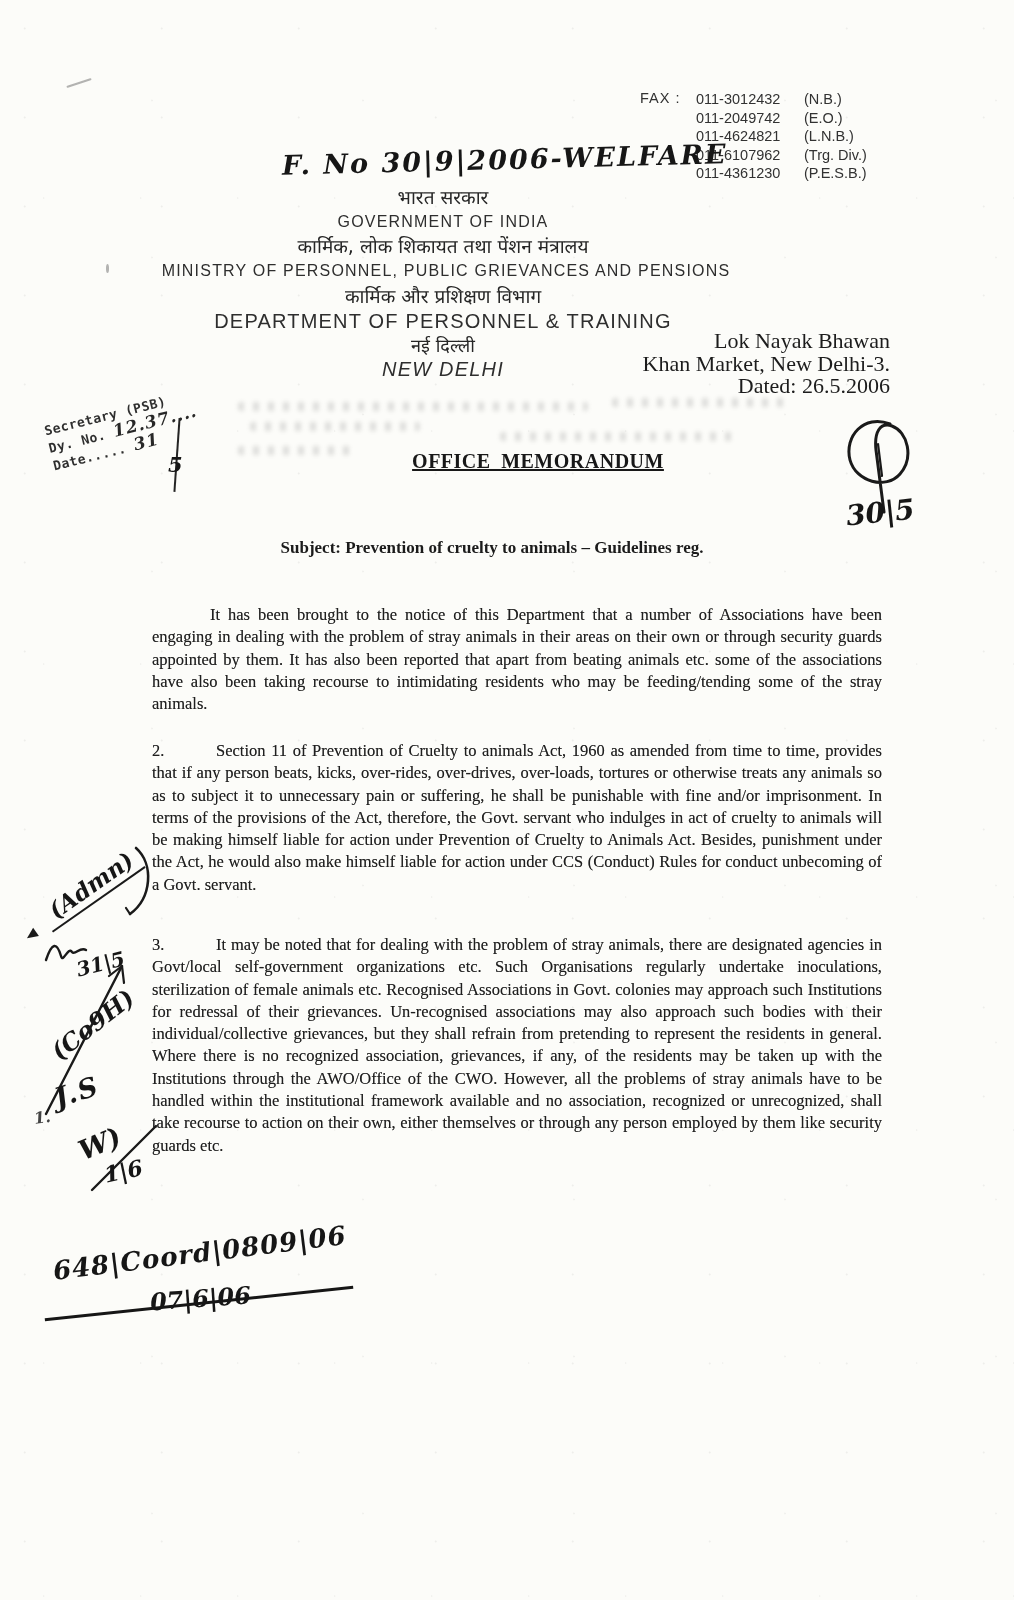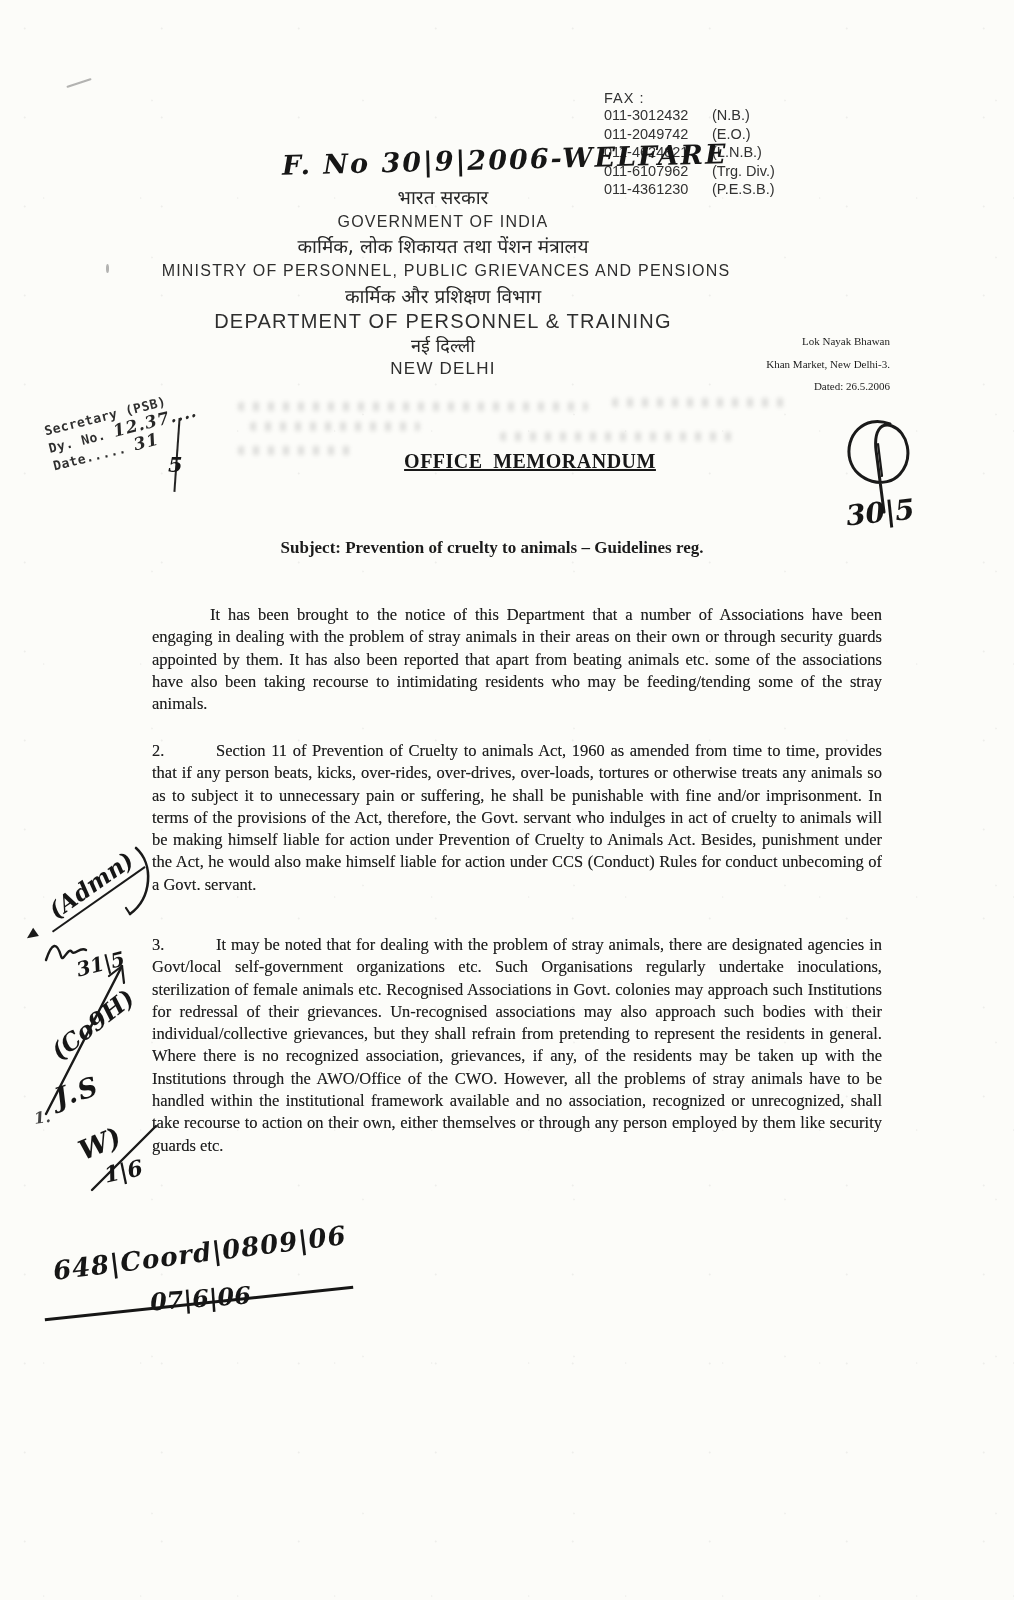--- a/index.html
+++ b/index.html
@@ -15,21 +15,21 @@
     background-image:
       radial-gradient(circle at 18% 32%, rgba(60,60,60,0.07) 0.6px, transparent 1.4px),
       radial-gradient(circle at 72% 64%, rgba(60,60,60,0.06) 0.6px, transparent 1.3px),
       radial-gradient(circle at 45% 85%, rgba(60,60,60,0.05) 0.5px, transparent 1.2px);
     background-size: 137px 89px, 211px 157px, 97px 233px;
     color:#1f1f1f;
   }
   .abs { position:absolute; }
 
   
-  .fax { left:604px; top:90px; display:flex; font-family:"Liberation Sans", sans-serif; font-size:14.5px; color:#323232;flex-direction:column; }
+  .fax { left:640px; top:90px; display:flex; font-family:"Liberation Sans", sans-serif; font-size:14.5px; color:#323232; }
   .fax-label { width:56px; letter-spacing:1px; }
   .fax-row { line-height:18.6px; display:flex; }
   .fax-num { width:108px; }
   .fax-suffix { }
 
   
   .hw {
     font-family:"DejaVu Serif", serif;
     font-style:italic; font-weight:600;
     color:#161616;
@@ -42,41 +42,41 @@
   .lh-line { margin:0; }
   .hi { font-family:"DejaVu Sans", sans-serif; color:#262626; }
   .en { font-family:"Liberation Sans", sans-serif; color:#2e2e2e; letter-spacing:1.2px; }
   .lh1 { font-size:19px; line-height:26px; }
   .lh2 { font-size:16px; line-height:23px; }
   .lh3 { font-size:19px; line-height:26px; }
   .lh4 { font-size:16px; line-height:24px;padding-left:6px; }
   .lh5 { font-size:19px; line-height:26px; }
   .lh6 { font-size:20px; line-height:24px; }
   .lh7 { font-size:18px; line-height:25px; }
-  .lh8 { font-size:17px; line-height:22px; }
-
-  
-  .address { left:628px; top:330px; width:262px; text-align:right; font-size:11px; line-height:22.5px; color:#1c1c1c; }
+  .lh8 { font-size:20px; line-height:22px;font-style:italic; }
+
+  
+  .address { left:628px; top:330px; width:262px; text-align:right; font-size:22px; line-height:22.5px; color:#1c1c1c; }
 
   
   .stamp {
     left:46px; top:398px; width:200px;
     transform:rotate(-14deg);
     font-family:"DejaVu Sans Mono", monospace;
     font-size:13px; font-weight:bold; color:#1d1d1d;
     line-height:17px; letter-spacing:0.5px;
     opacity:0.92;
   }
   .stamp .hw-in { font-size:17px; letter-spacing:1px; }
   .stamp-vline { left:176px; top:418px; width:2px; height:74px; background:#242424; transform:rotate(4deg); }
   .stamp-five { left:168px; top:452px; font-size:21px; }
 
   
   .om-heading {
-    left:120px; top:450px; width:820px; text-align:center;
+    left:128px; top:450px; width:820px; text-align:center;
     font-size:20px; font-weight:bold; letter-spacing:0.5px; word-spacing:5px;
     text-decoration:underline;
     color:#181818;
   }
   .subject {
     left:120px; top:538px; width:744px; text-align:center;
     font-size:17px; font-weight:bold; color:#1b1b1b;
   }
 
   

